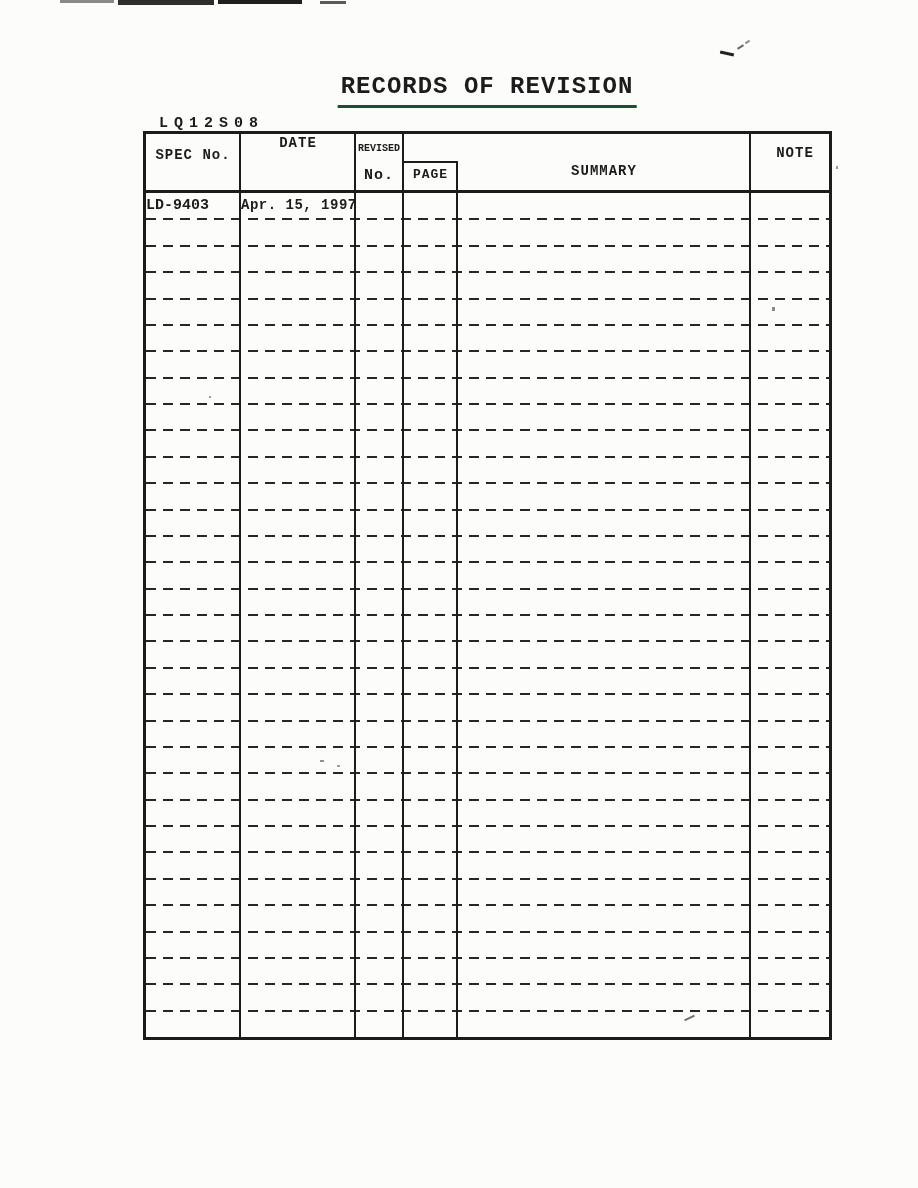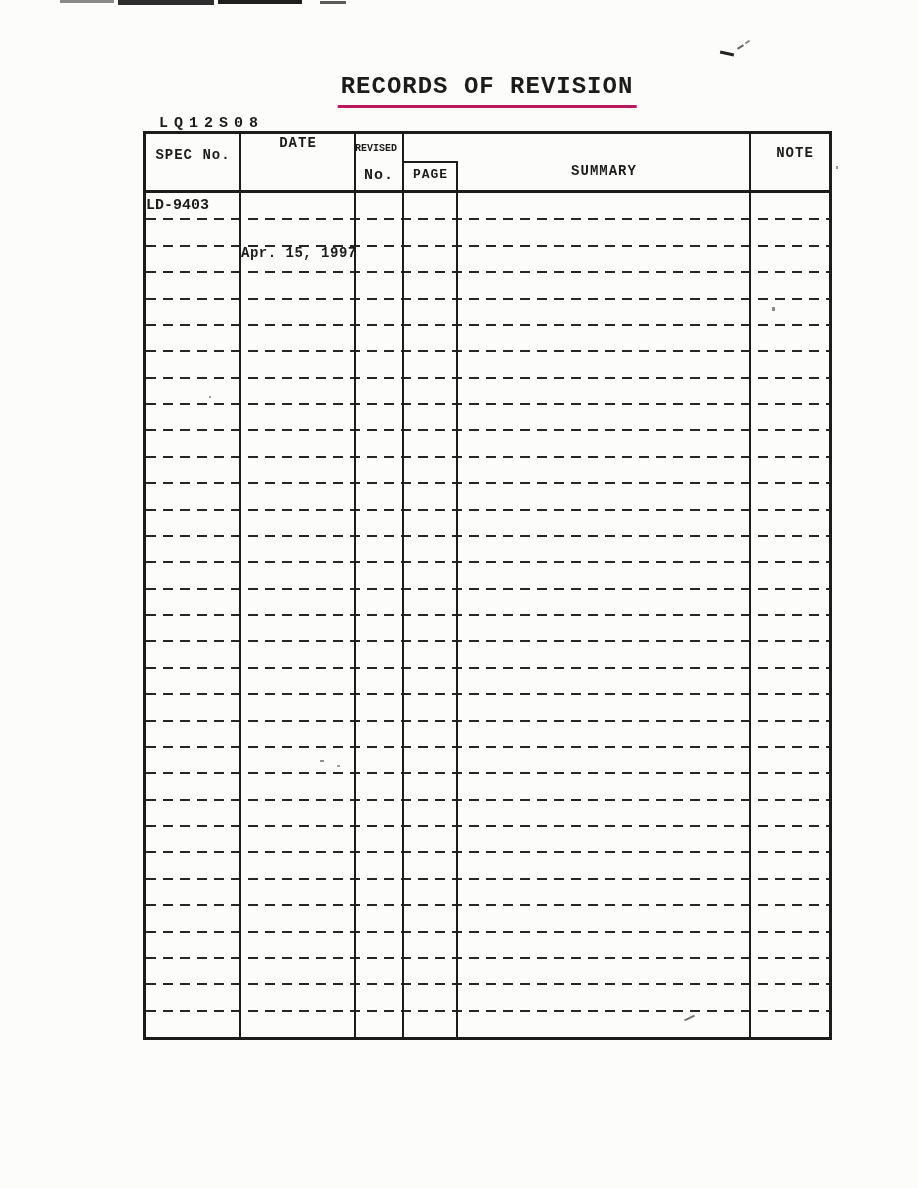--- a/index.html
+++ b/index.html
@@ -10,56 +10,56 @@
     background:#fcfcfb;
     color:#1c1c1c;
     font-family:"Liberation Mono","DejaVu Sans Mono",monospace;
     font-weight:bold;
     overflow:hidden;
   }
   
   .title{
     position:absolute;top:73px;left:487px;transform:translateX(-50%);
     font-size:24px;letter-spacing:1px;white-space:nowrap;
-    border-bottom:3px solid #be185d;padding:0 3px 5px 3px;
+    border-bottom:3px solid #14532d;padding:0 3px 5px 3px;
   }
   .doc-code{
     position:absolute;left:159px;top:115px;
     font-size:15px;letter-spacing:6px;white-space:nowrap;
   }
   
   .rtable{
     position:absolute;left:143px;top:131px;width:689px;height:909px;
     border:3px solid #1c1c1c;box-sizing:border-box;
   }
   .thead{position:relative;height:56px;border-bottom:3px solid #1c1c1c;}
   .tbody{position:relative;height:844px;}
   .vline{position:absolute;top:0;bottom:0;width:2px;background:#1c1c1c;}
   .vline.v1{left:93px}.vline.v2{left:208px}.vline.v3{left:256px}
   .vline.v4{left:310px}.vline.v5{left:603px}
   .thead .vline.v4{top:27px}
   .pagebox-top{position:absolute;left:256px;top:27px;width:56px;height:2px;background:#1c1c1c;}
   .hcell{position:absolute;text-align:center;font-size:14px;letter-spacing:1px;white-space:nowrap;}
   .h-spec{left:0;width:94px;top:13px;}
   .h-date{left:95px;width:114px;top:1px;}
-  .h-revised{left:209px;width:40px;top:9px;font-size:10px;letter-spacing:0;}
+  .h-revised{left:209px;width:48px;top:9px;font-size:10px;letter-spacing:0;}
   .h-no{left:209px;width:48px;top:33px;font-size:15px;}
   .h-page{left:258px;width:53px;top:33px;font-size:13px;}
   .h-summary{left:312px;width:292px;top:13px;margin-top:16px;}
   .h-note{left:604px;width:90px;top:11px;}
   
   .rows{position:absolute;left:0;top:0;right:0;bottom:0;display:flex;flex-direction:column;}
   .trow{position:relative;flex:1;}
   .trow:not(:last-child)::after{
     content:"";position:absolute;left:0;right:0;bottom:-1px;height:2px;
     background:repeating-linear-gradient(90deg,#262626 0,#262626 10px,transparent 10px,transparent 17px);
   }
   .dcell{position:absolute;top:4px;text-align:left;font-size:15px;white-space:nowrap;z-index:3;}
   .d-spec{left:0;width:94px;}
-  .d-date{left:95px;width:114px;font-size:14px;letter-spacing:0.5px;margin-top:48px;}
+  .d-date{left:95px;width:114px;font-size:14px;letter-spacing:0.5px;}
   .tbody .vline{z-index:2;}
   
   .art{position:absolute;}
   .a-strip1{left:60px;top:0;width:54px;height:3px;background:#8a8a8a;}
   .a-strip2{left:118px;top:0;width:96px;height:5px;background:#2e2e2e;}
   .a-strip3{left:218px;top:0;width:84px;height:4px;background:#1f1f1f;}
   .a-strip4{left:320px;top:1px;width:26px;height:3px;background:#5a5a5a;}
   .a-sq1{left:720px;top:52px;width:14px;height:3px;background:#222;transform:rotate(12deg);}
   .a-sq2{left:737px;top:46px;width:7px;height:2px;background:#666;transform:rotate(-32deg);}
   .a-sq3{left:745px;top:41px;width:5px;height:2px;background:#8d8d8d;transform:rotate(-32deg);}

